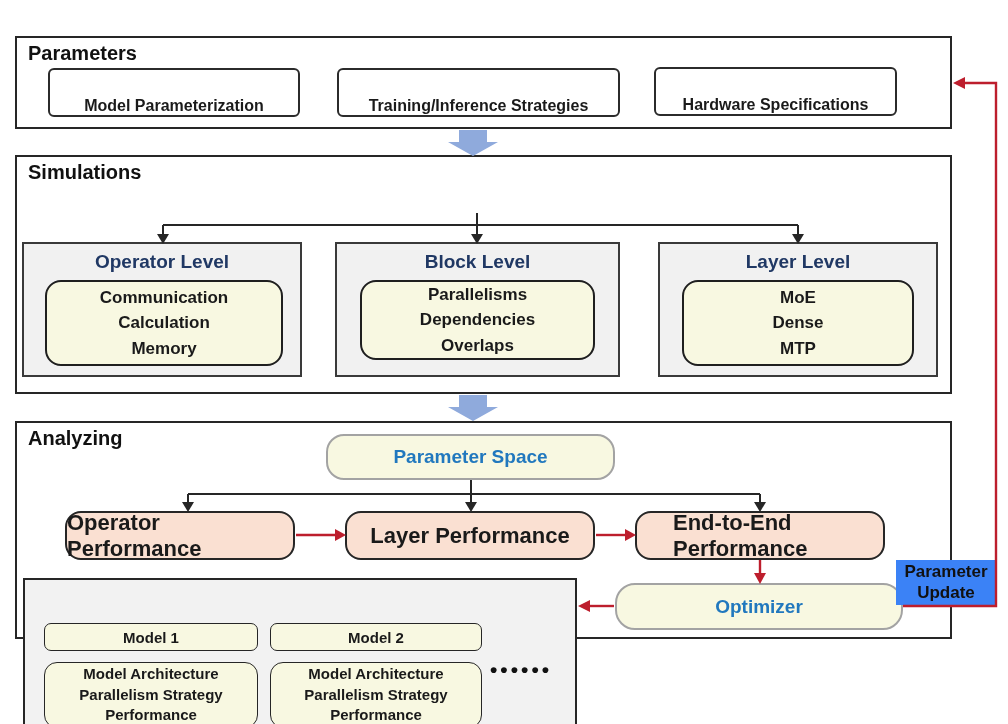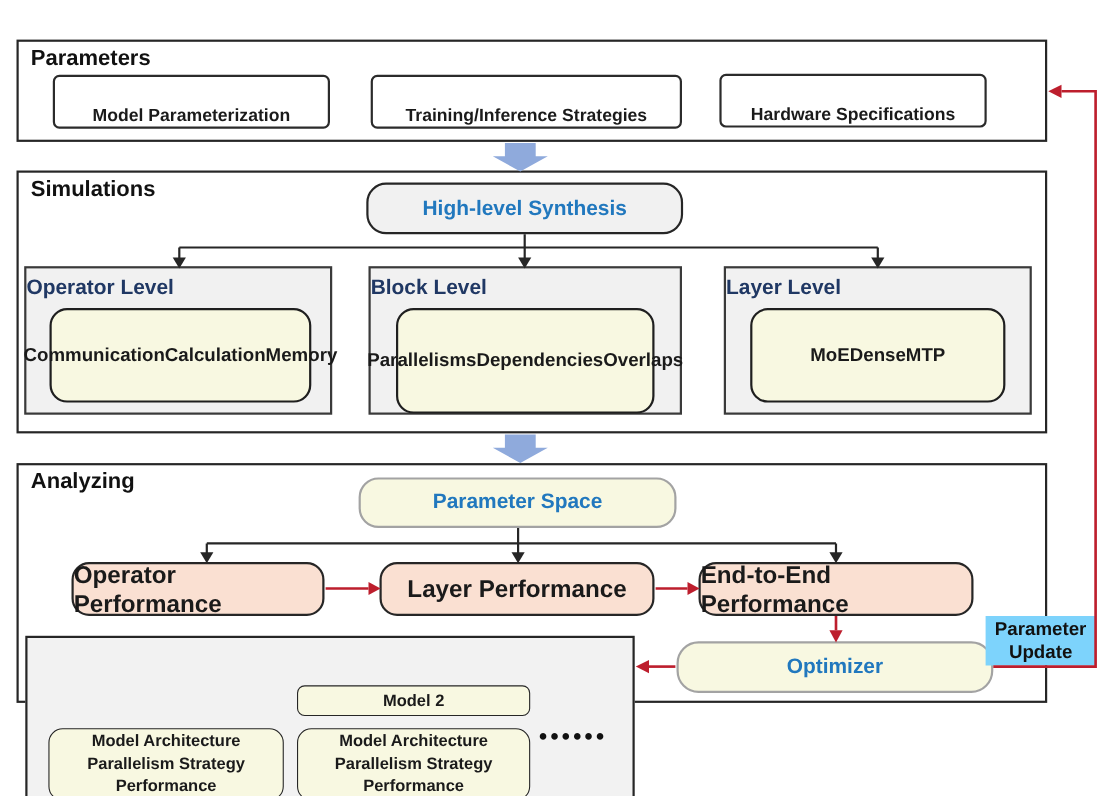--- a/index.html
+++ b/index.html
@@ -20,24 +20,24 @@
     background:#f1f1f1;border:2px solid #262626;border-radius:18px;
     display:flex;align-items:center;justify-content:center;
     font-size:19px;font-weight:700;color:#2178be;z-index:2;
   }
   .round-yellow{
     background:#f8f8e1;border:2px solid #a3a3a3;border-radius:18px;
     display:flex;align-items:center;justify-content:center;
     font-size:19px;font-weight:700;color:#2178be;z-index:2;
   }
   .level-card{background:#f1f1f1;border:2px solid #3a3a3a;z-index:2;}
-  .level-title{margin-top:7px;text-align:left;font-size:19px;font-weight:700;color:#203864;}
+  .level-title{margin-top:7px;text-align:center;font-size:19px;font-weight:700;color:#203864;}
   .items-box{
     background:#f8f8e1;border:2px solid #1f1f1f;border-radius:16px;
-    display:flex;flex-direction:row;align-items:center;justify-content:center;
+    display:flex;flex-direction:column;align-items:center;justify-content:center;
     font-size:17px;font-weight:700;line-height:1.5;z-index:3;text-align:center;
   }
   .perf-box{
     background:#fae0d2;border:2px solid #262626;border-radius:16px;
     display:flex;align-items:center;justify-content:center;
     font-size:22px;font-weight:700;z-index:2;
   }
   .panel{
     background:#f2f2f2;border:2px solid #262626;z-index:4;
   }
@@ -47,21 +47,21 @@
     display:flex;align-items:center;justify-content:center;font-size:15px;font-weight:700;
   }
   .detail{
     position:absolute;background:#f8f8e1;border:1.8px solid #262626;border-radius:13px;
     display:flex;flex-direction:column;justify-content:center;
     font-size:15px;font-weight:700;line-height:1.38;text-align:center;
   }
   .dots{position:absolute;font-size:21px;font-weight:700;letter-spacing:3px;color:#111;}
   .pupdate{
     text-align:center;font-size:17px;font-weight:700;line-height:1.25;color:#111;
-    background:#7dd3fc;z-index:5;padding:1px 0;
+    background:#3b82f6;z-index:5;padding:1px 0;
   }
   #connectors{position:absolute;left:0;top:0;z-index:6;pointer-events:none;}
 </style>
 </head>
 <body>
 
 <div id="canvas">
 
   <div class="abs section" style="left:15px;top:12px;width:937px;height:93px;">
     <div class="section-title">Parameters</div>
@@ -72,37 +72,34 @@
   <div class="abs pbox" style="left:654px;top:43px;width:243px;height:49px;">
     <span>Hardware Specifications</span>
   </div>
   <div class="abs pbox" style="left:337px;top:44px;width:283px;height:49px;">
     <span>Training/Inference Strategies</span>
   </div>
 
   <div class="abs section" style="left:15px;top:131px;width:937px;height:239px;">
     <div class="section-title">Simulations</div>
   </div>
-  <div class="abs round-gray" style="left:333px;top:142px;width:288px;height:47px;">
-    <span>High-level Synthesis</span>
-  </div>
 
   <div class="abs level-card" style="left:22px;top:218px;width:280px;height:135px;">
     <div class="level-title">Operator Level</div>
   </div>
   <div class="abs items-box" style="left:45px;top:256px;width:238px;height:86px;">
     <div>Communication</div>
     <div>Calculation</div>
     <div>Memory</div>
   </div>
 
   <div class="abs level-card" style="left:335px;top:218px;width:285px;height:135px;">
     <div class="level-title">Block Level</div>
   </div>
-  <div class="abs items-box" style="left:360px;top:256px;width:235px;height:96px;">
+  <div class="abs items-box" style="left:360px;top:256px;width:235px;height:80px;">
     <div>Parallelisms</div>
     <div>Dependencies</div>
     <div>Overlaps</div>
   </div>
 
   <div class="abs level-card" style="left:658px;top:218px;width:280px;height:135px;">
     <div class="level-title">Layer Level</div>
   </div>
   <div class="abs items-box" style="left:682px;top:256px;width:232px;height:86px;">
     <div>MoE</div>
@@ -116,35 +113,38 @@
   <div class="abs round-yellow" style="left:326px;top:410px;width:289px;height:46px;">
     <span>Parameter Space</span>
   </div>
 
   <div class="abs perf-box" style="left:65px;top:487px;width:230px;height:49px;">
     <span>Operator Performance</span>
   </div>
   <div class="abs perf-box" style="left:345px;top:487px;width:250px;height:49px;">
     <span>Layer Performance</span>
   </div>
-  <div class="abs perf-box" style="left:635px;top:487px;width:250px;height:49px;">
+  <div class="abs perf-box" style="left:635px;top:487px;width:250px;height:49px;padding-left:36px;">
     <span>End-to-End Performance</span>
   </div>
 
   <div class="abs round-yellow" style="left:615px;top:559px;width:288px;height:47px;border-radius:20px;">
     <span>Optimizer</span>
   </div>
 
   <div class="abs pupdate" style="left:896px;top:536px;width:100px;">
     <div>Parameter</div>
     <div>Update</div>
   </div>
 
   <div class="abs panel" style="left:23px;top:554px;width:554px;height:158px;">
 
+    <div class="chip" style="left:19px;top:43px;width:212px;height:26px;">
+      <span>Model 1</span>
+    </div>
     <div class="chip" style="left:245px;top:43px;width:210px;height:26px;">
       <span>Model 2</span>
     </div>
 
     <div class="detail" style="left:19px;top:82px;width:212px;height:64px;">
       <div>Model Architecture</div>
       <div>Parallelism Strategy</div>
       <div>Performance</div>
     </div>
     <div class="detail" style="left:245px;top:82px;width:210px;height:64px;">

